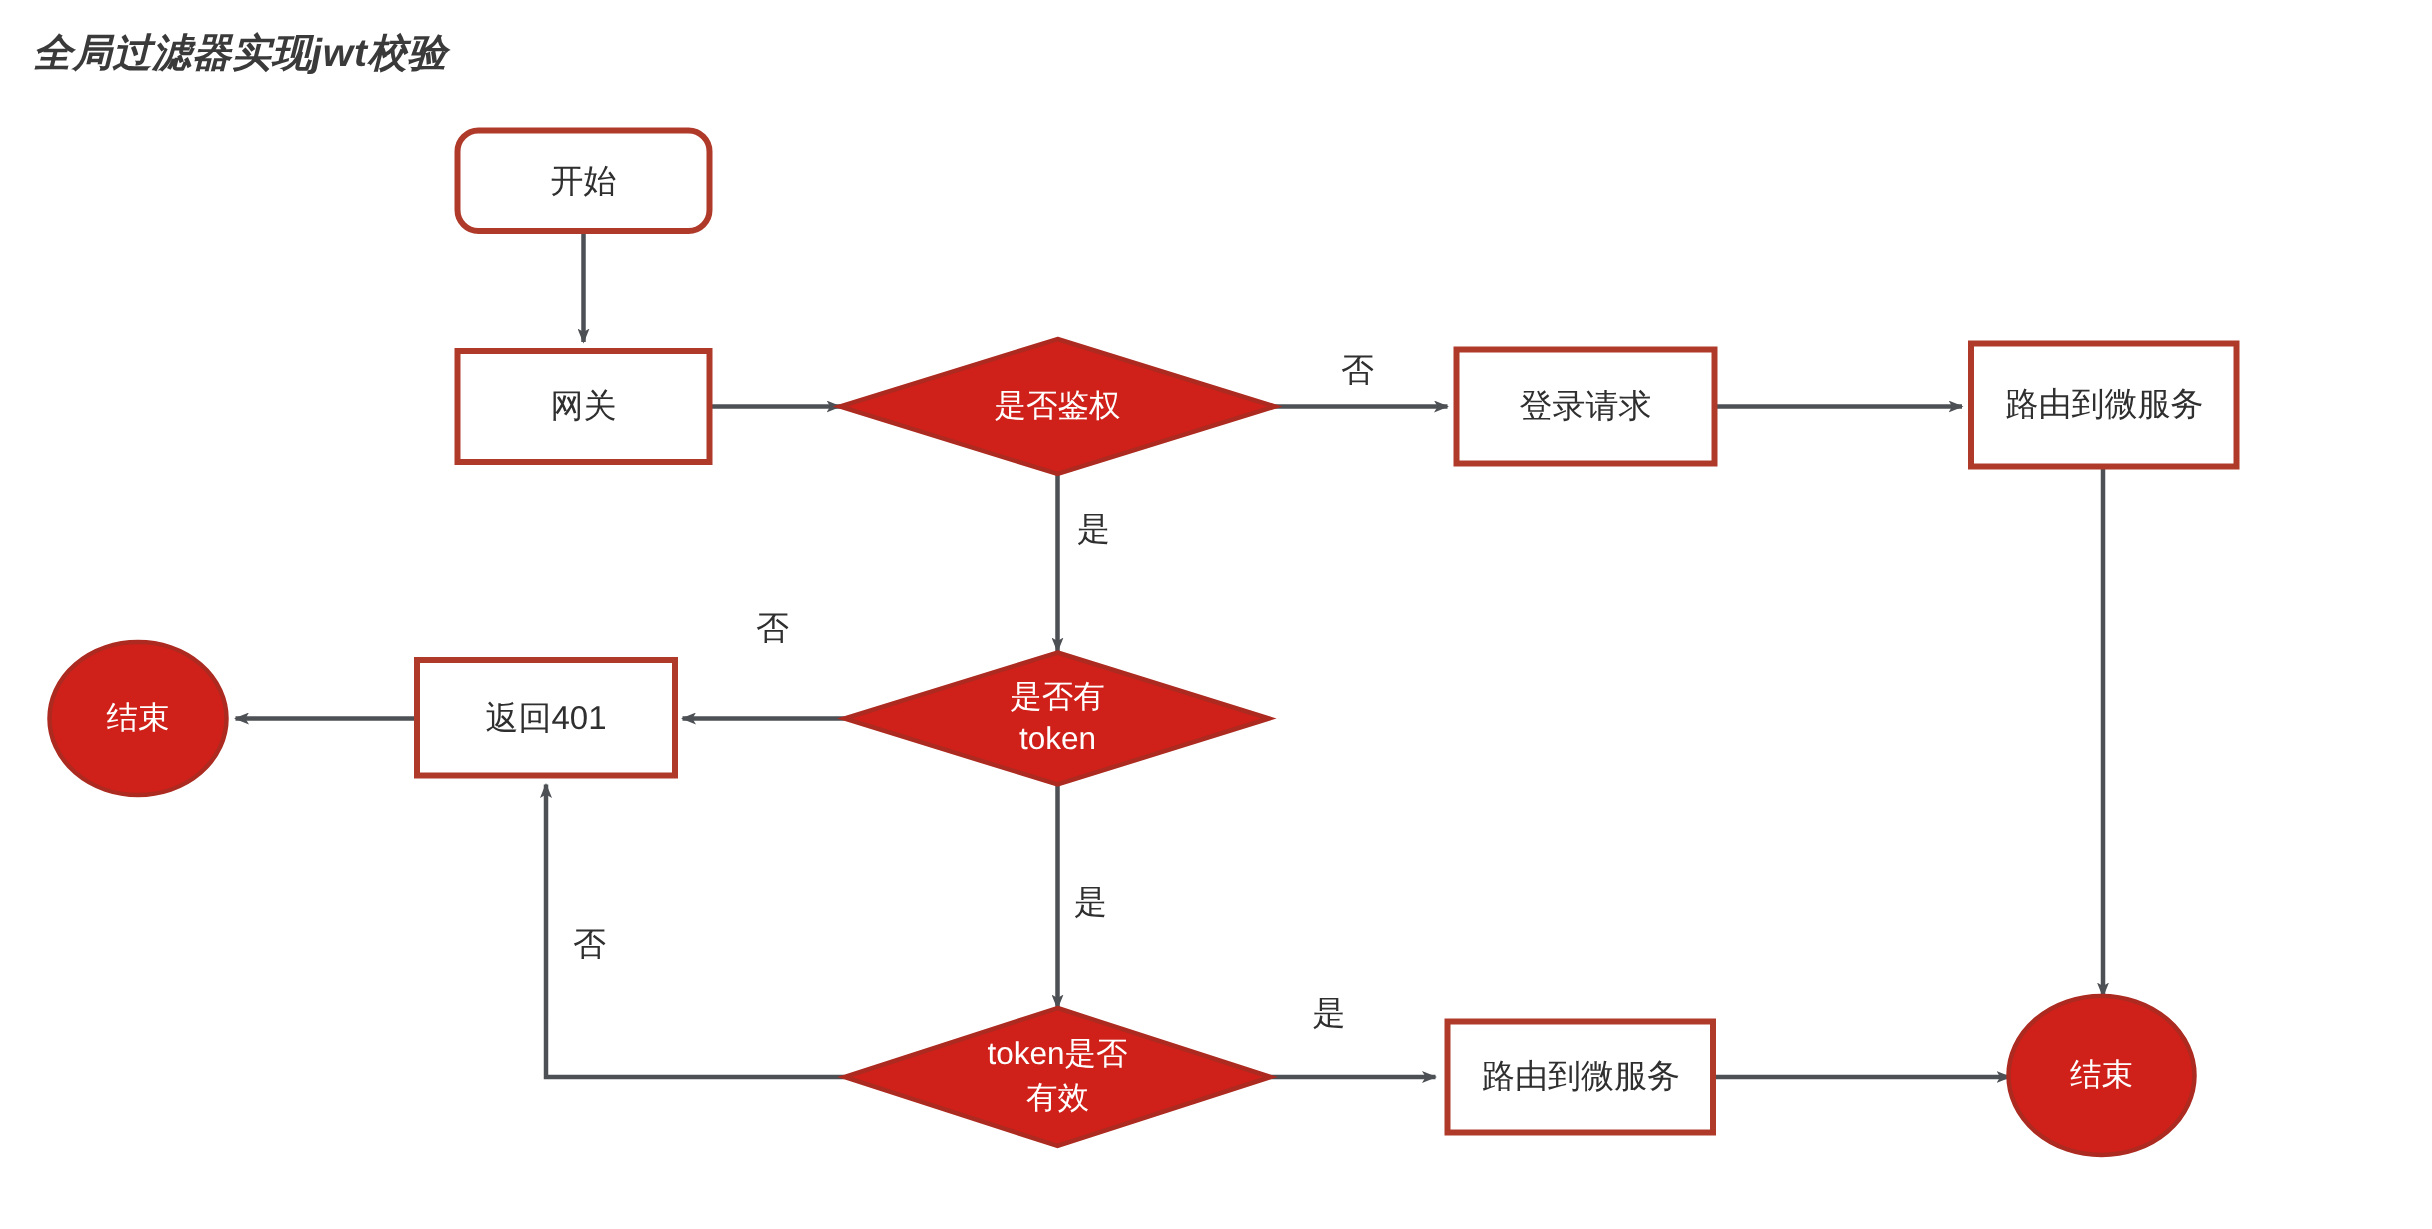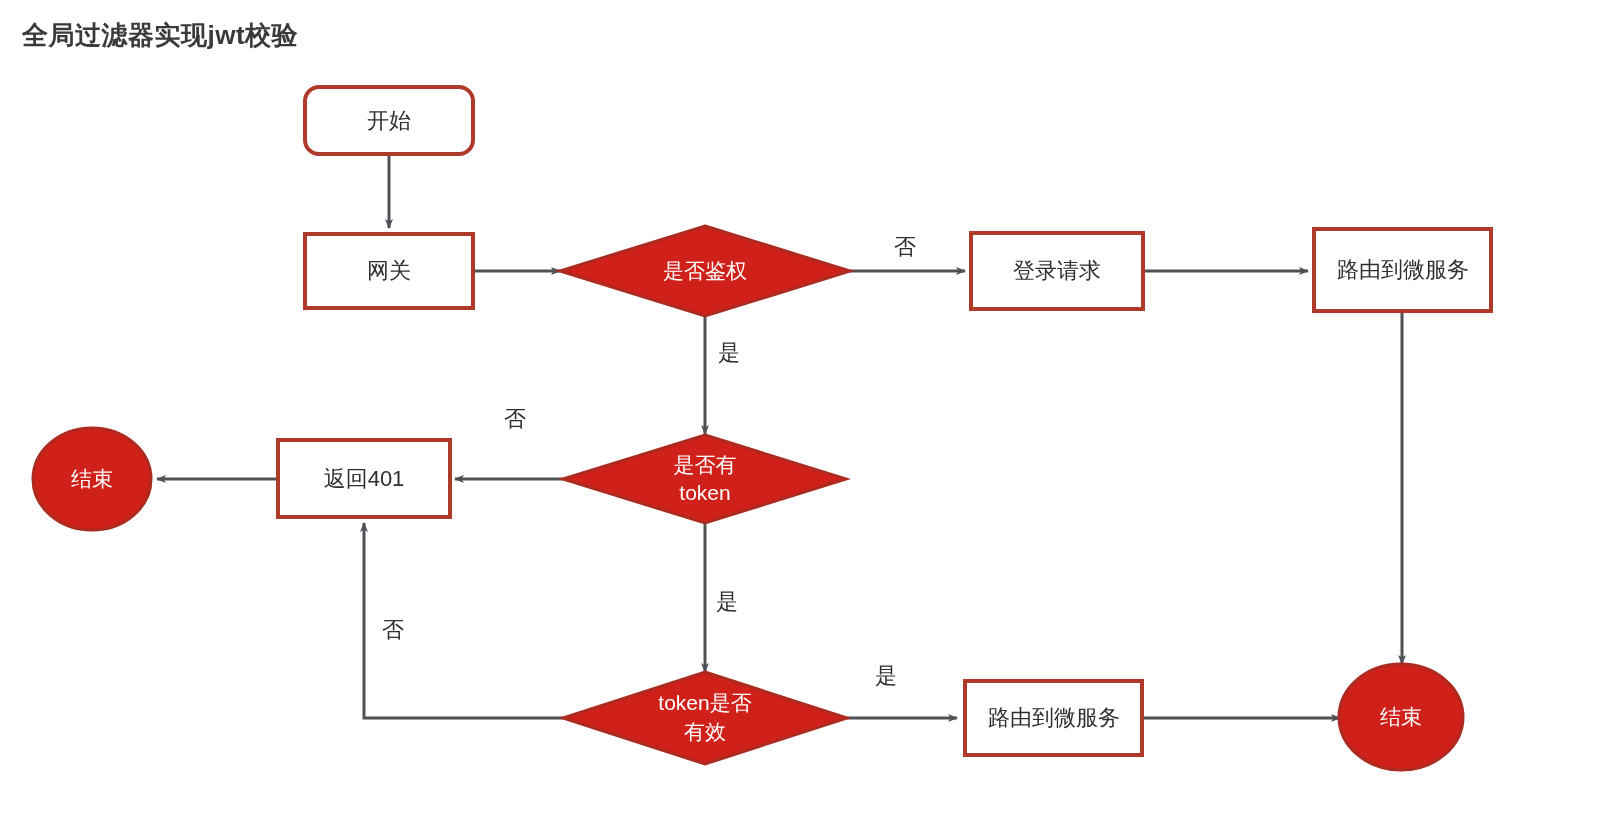--- a/index.html
+++ b/index.html
@@ -16,20 +16,21 @@
   }
   #page-title {
     position: absolute;
     left: 22px;
     top: 18px;
     font-size: 26px;
     font-weight: bold;
     color: #3a3a3a;
     letter-spacing: 0.5px;
     white-space: nowrap;
+    font-style: italic;
   }
   #flow-canvas {
     position: absolute;
     left: 0;
     top: 0;
     width: 1621px;
     height: 819px;
   }
   .node-label {
     font-family: "Liberation Sans", "DejaVu Sans", sans-serif;

